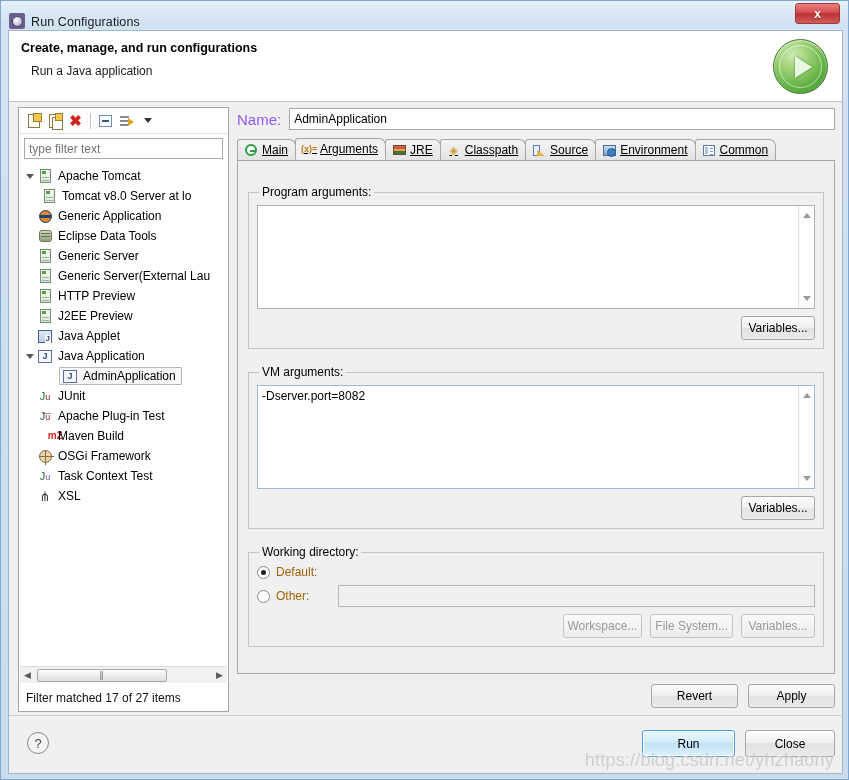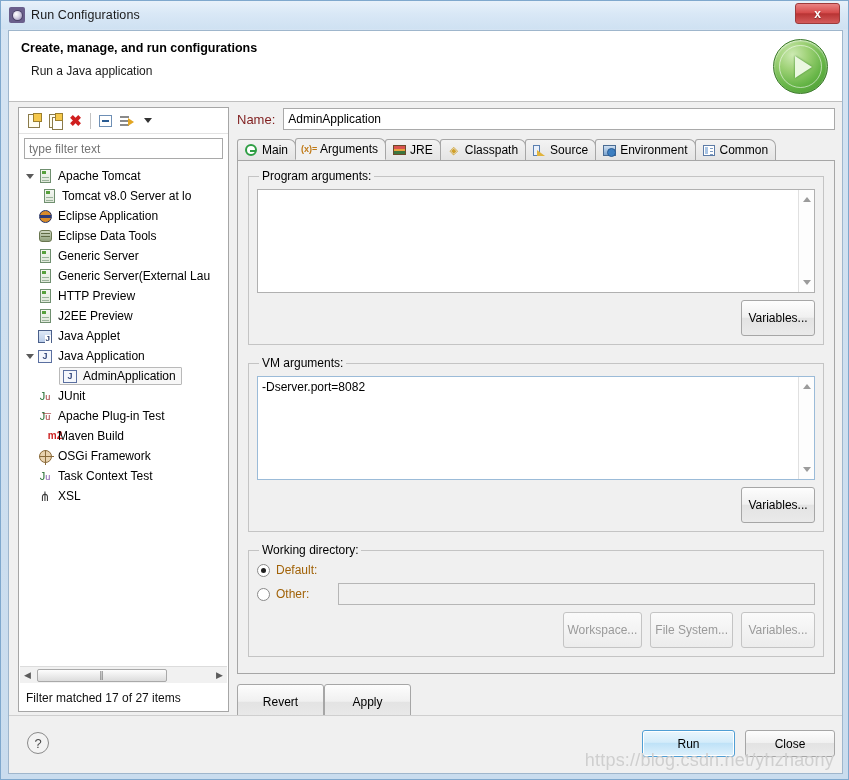--- a/index.html
+++ b/index.html
@@ -16,21 +16,21 @@
   #window {
     position: relative;
     width: 849px; height: 780px;
     background: linear-gradient(180deg,#d5e4f3 0%, #cfe0f0 40%, #c9dcee 100%);
     border: 1px solid #7fa8cd;
     padding: 0;
   }
   #titlebar {
     position: relative;
     height: 28px;
-    display: flex; align-items: center;
+    display: flex; align-items: flex-end;
     padding-left: 8px;
     background: linear-gradient(180deg,#e8f1fa 0%,#d9e8f6 45%,#cfe1f2 100%);
   }
   #title-icon {
     width: 16px; height: 16px; margin-right: 6px;
     border-radius: 2px;
     background: #6a5f8c;
     position: relative;
     display:flex;align-items:center;justify-content:center;
   }
@@ -239,33 +239,33 @@
     display:flex;align-items:center;padding-left:7px;
     font-size:12px;color:#111; background:#fff;
   }
 
   
   #right-panel {
     position: absolute; left: 228px; top: 4px;
     width: 598px; height: 605px;
   }
   #name-row { display:flex; align-items:center; height: 24px; }
-  #name-row .lbl { font-size:13px; color:#7f1d1d; margin-right:8px;}
+  #name-row .lbl { font-size:15px; color:#8b5cf6; margin-right:8px;}
   #name-input {
     flex:1; height: 22px;
     border:1px solid #a9a9a9; background:#fff;
     font-family:"Liberation Sans", sans-serif; font-size:12px;
     padding: 0 4px; outline:none; color:#000;
   }
 
   #tabs {
     display:flex; align-items:flex-end;
     height: 22px; margin-top: 8px;
     border-bottom: 1px solid #a6a6a6;
-    position: relative; z-index: 2;
+    position: relative; z-index: 2; text-decoration: underline;
   }
   .tab {
     display:flex; align-items:center; gap:4px;
     height: 21px; padding: 0 7px 0 6px;
     font-size: 12px; color:#000;
     background: linear-gradient(180deg,#f3f3f3,#e4e4e4);
     border: 1px solid #a6a6a6;
     border-bottom: none;
     border-top-left-radius: 3px; border-top-right-radius: 7px;
     margin-right: -1px;
@@ -297,21 +297,21 @@
   #tabpage {
     position:absolute; left:0; right:0; top: 54px; bottom: 38px;
     border: 1px solid #a6a6a6;
     border-top: none;
     background: #f0f0f0;
     padding: 8px 10px;
   }
 
   fieldset.grp {
     border: 1px solid #c4c4c4;
-    margin: 0 0 11px 0;
+    margin: 16px 0 11px 0;
     padding: 6px 8px 8px 8px;
     background: transparent;
   }
   fieldset.grp legend {
     font-size: 12px; color:#000; padding: 0 3px; margin-left: 2px;
   }
   .ta-wrap {
     position: relative;
     background:#fff;
     border:1px solid #b0b0b0;
@@ -337,21 +337,21 @@
   .vscroll .up{top:2px;} .vscroll .dn{bottom:2px;}
   .arrow-up{width:0;height:0;border-left:4px solid transparent;border-right:4px solid transparent;border-bottom:5px solid #9b9b9b;}
   .arrow-dn{width:0;height:0;border-left:4px solid transparent;border-right:4px solid transparent;border-top:5px solid #9b9b9b;}
 
   .btn {
     font-family:"Liberation Sans", sans-serif; font-size:12px;
     color:#000;
     background: linear-gradient(180deg,#fdfdfd 0%,#f0f0f0 48%,#e3e3e3 50%,#eaeaea 100%);
     border:1px solid #a6a6a6; border-radius:3px;
     padding: 3px 4px; cursor:pointer;
-    min-width: 74px; height: 36px;
+    min-width: 74px; height: 24px;
   }
   .btn.disabled { color:#9a9a9a; background: linear-gradient(180deg,#fafafa,#ececec); border-color:#c4c4c4; cursor:default;}
   .row-right { display:flex; justify-content:flex-end; margin-top: 7px; gap: 8px;}
 
   .wd-row { display:flex; align-items:center; margin-bottom: 6px; }
   .radio {
     width:13px;height:13px;border-radius:50%;
     border:1px solid #8a8a8a; background:#fff; margin-right:6px;
     position:relative; flex:0 0 13px; cursor:pointer;
   }
@@ -362,21 +362,21 @@
   .wd-input {
     flex:1; height:22px;
     border:1px solid #b6b6b6; background:#f0f0f0;
     font-family:"Liberation Sans", sans-serif; font-size:12px;
     color:#5a5a5a; padding:0 5px; outline:none;
   }
   .wd-input.empty { background:#f0f0f0; }
 
   #right-footer {
     position:absolute; left:0; right:0; bottom:0; height:32px;
-    display:flex; justify-content:flex-start; align-items:flex-start; 
+    display:flex; justify-content:flex-end; align-items:flex-start; gap:10px;
     padding-top: 4px;
   }
   #right-footer .btn { min-width: 87px; }
 
   
   #bottom-bar {
     position:absolute; left:0; right:0; bottom:0; height:58px;
     border-top:1px solid #cfcfcf;
     background:#f0f0f0;
   }
@@ -476,21 +476,21 @@
               <span class="tico">
                 <span class="icon-server"></span>
               </span>
               <span>Tomcat v8.0 Server at lo</span>
             </div>
             <div class="tree-row">
               <span class="arrow"></span>
               <span class="tico">
                 <span class="icon-eclipse"></span>
               </span>
-              <span>Eclipse Application</span>
+              <span>Generic Application</span>
             </div>
             <div class="tree-row">
               <span class="arrow"></span>
               <span class="tico">
                 <span class="icon-db"></span>
               </span>
               <span>Eclipse Data Tools</span>
             </div>
             <div class="tree-row">
               <span class="arrow"></span>

